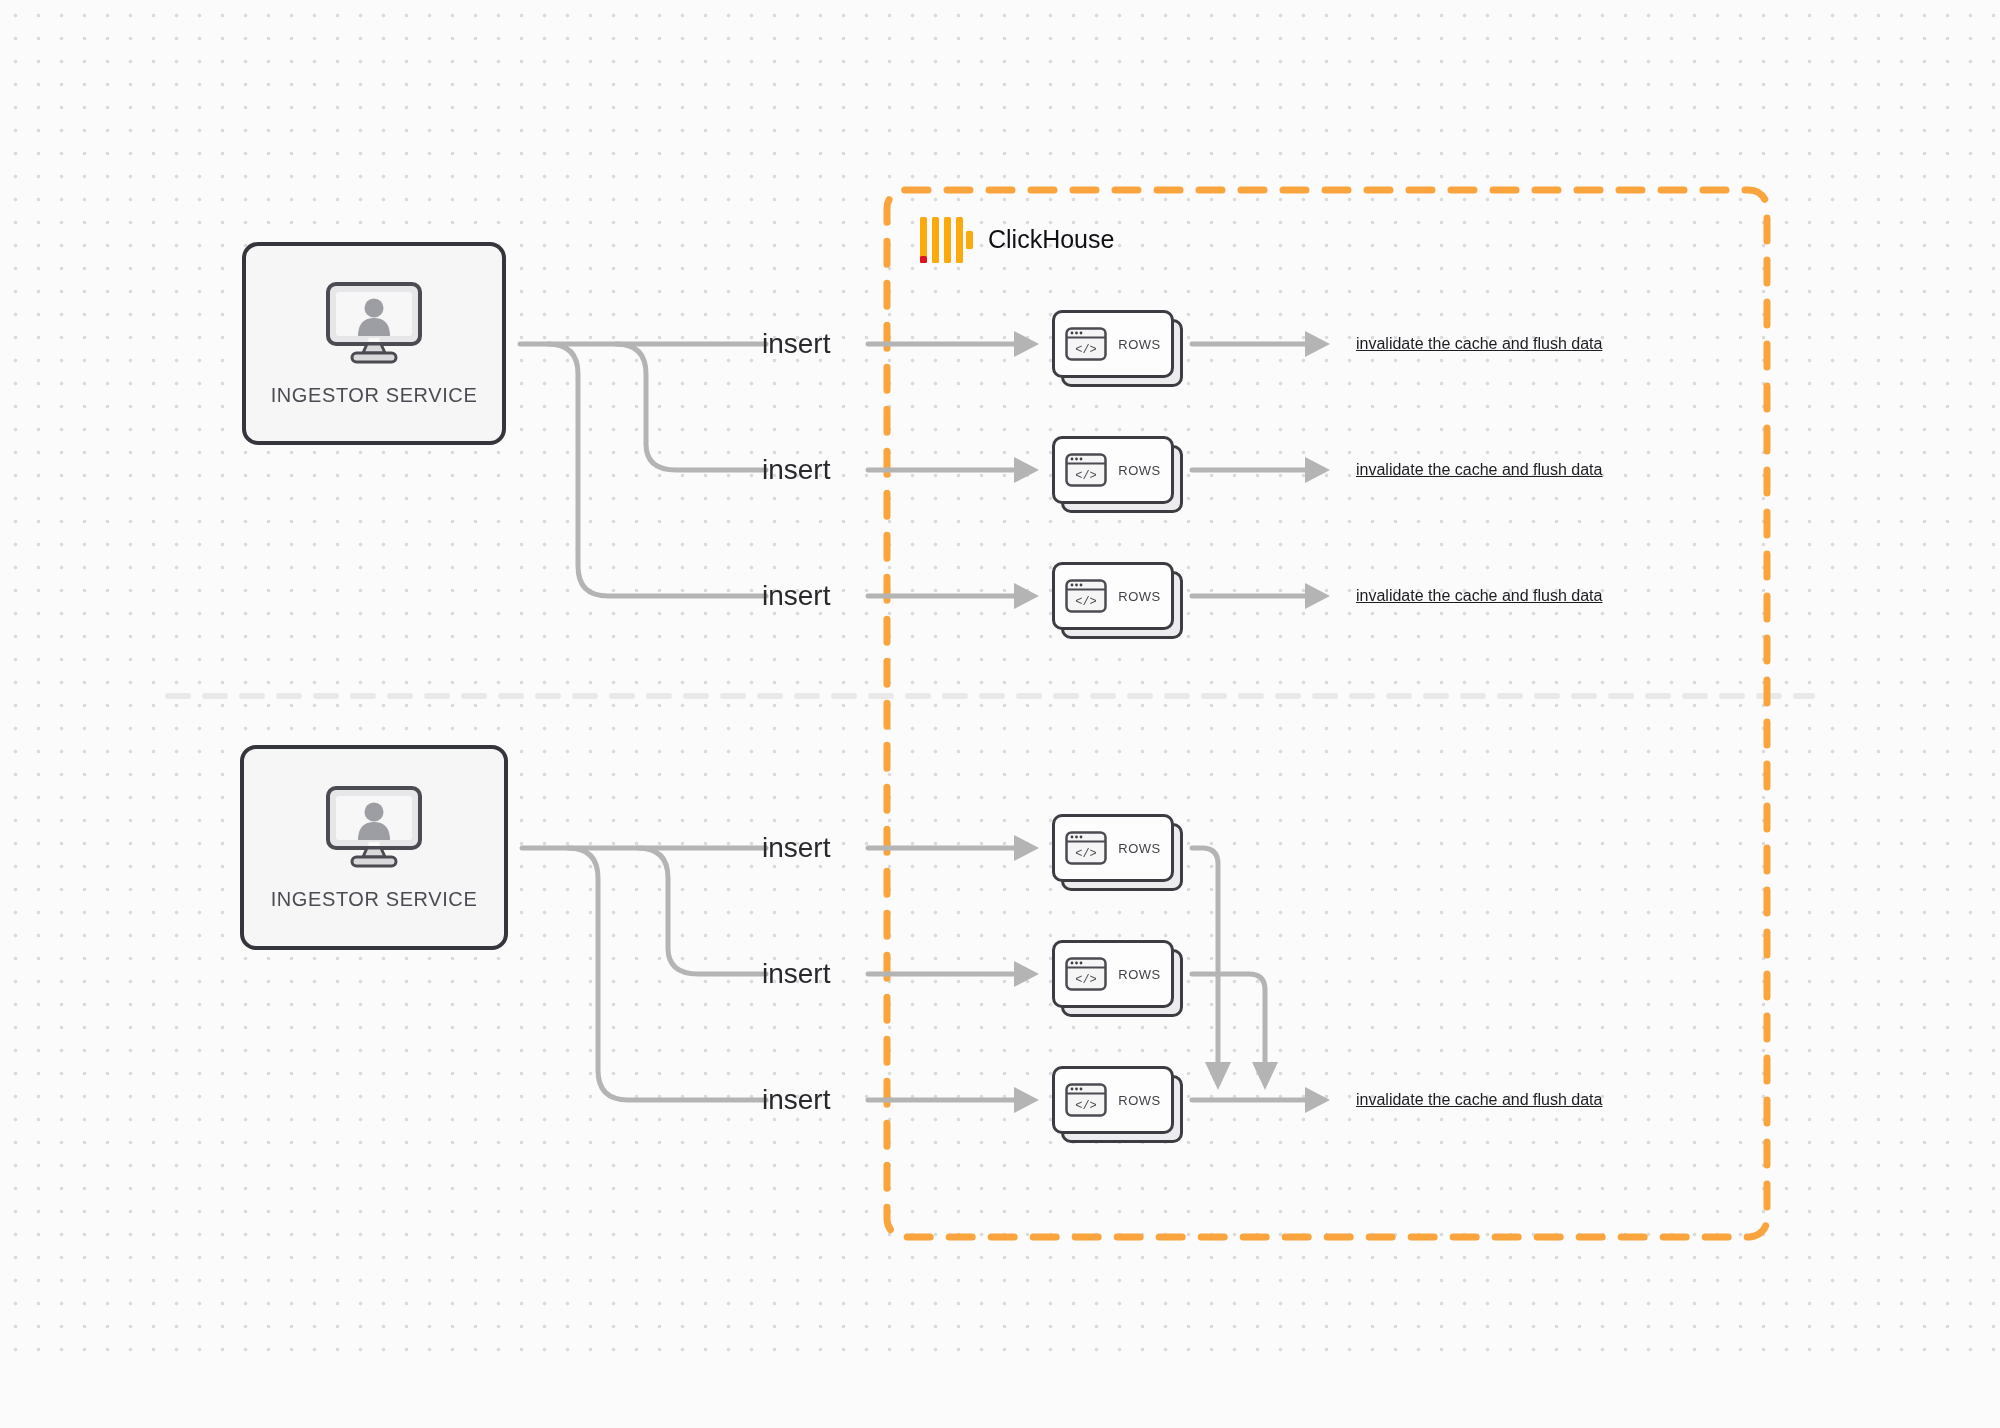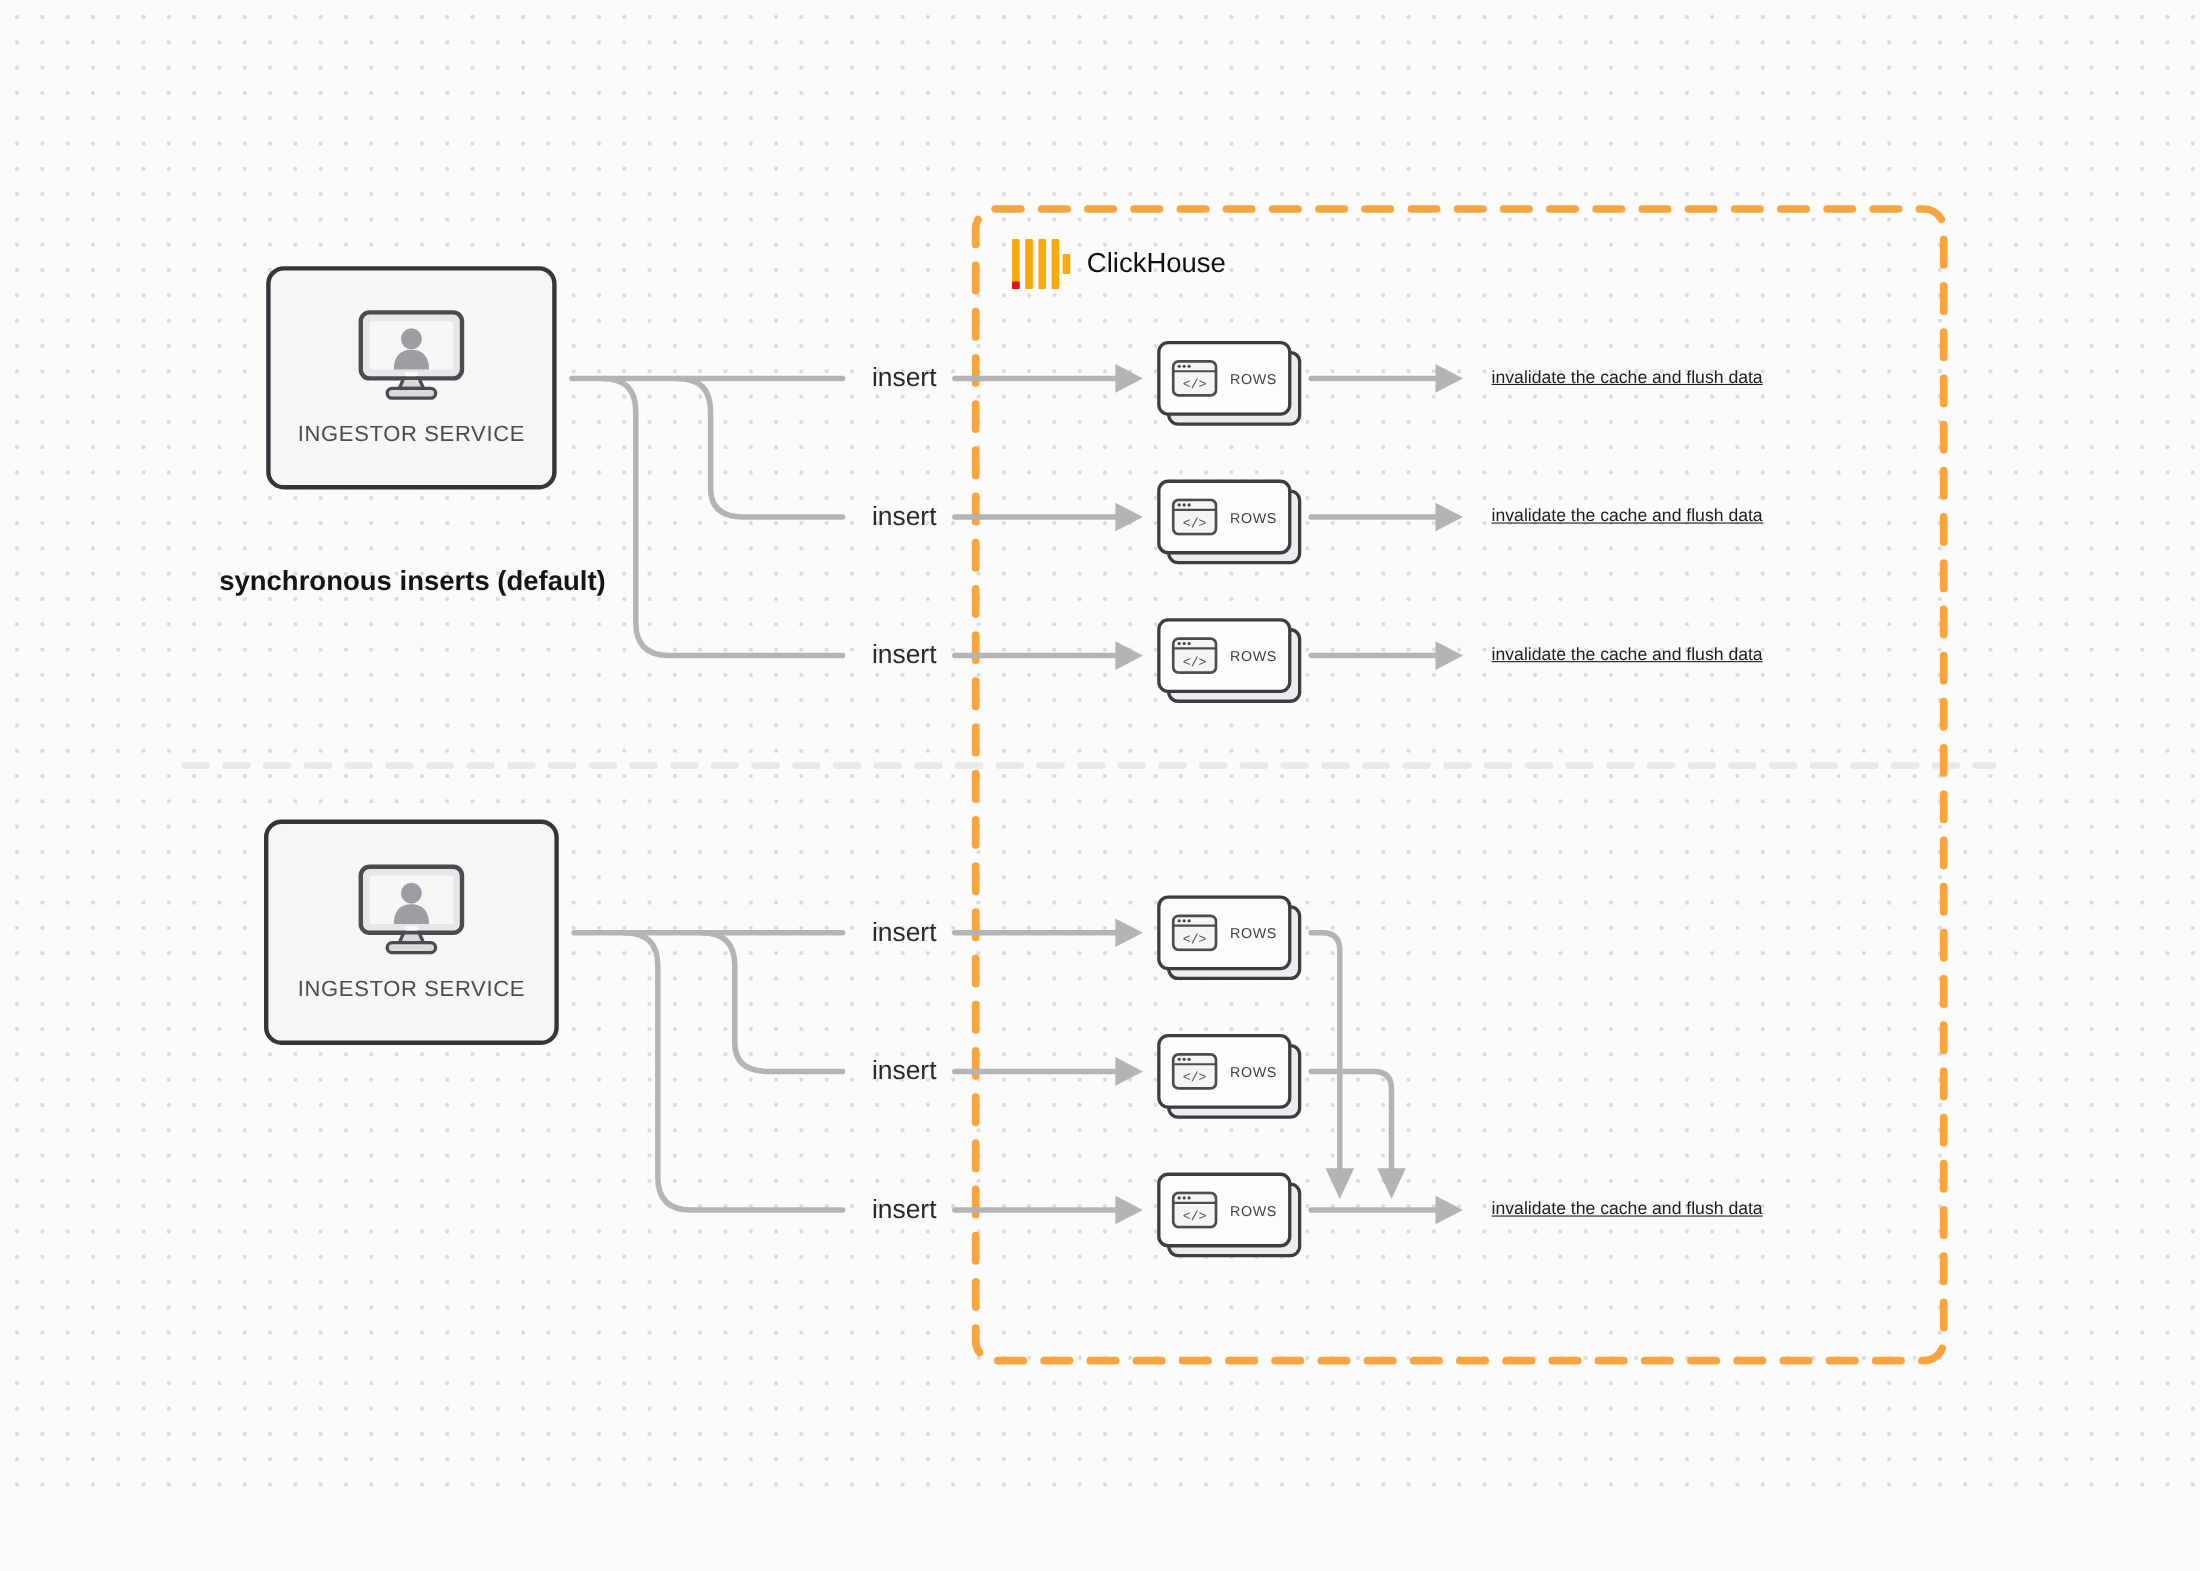--- a/index.html
+++ b/index.html
@@ -15,22 +15,22 @@
     position:absolute;box-sizing:border-box;background:#f6f6f7;
     border:4px solid #35353c;border-radius:16px;
     display:flex;flex-direction:column;align-items:center;justify-content:center;gap:16px;
   }
   .ingestor-label{font-size:20px;letter-spacing:0.6px;color:#4b4b52;text-align:center;}
   .caption{
     position:absolute;width:440px;text-align:center;
     font-size:25px;font-weight:700;color:#141417;
   }
   .flow-label{
-    position:absolute;width:120px;text-align:center;transform:translateY(-50%);
-    font-size:24px;color:#28282d;
+    position:absolute;width:120px;transform:translateY(-50%);
+    font-size:28px;color:#28282d;
   }
   .result-label{
     position:absolute;transform:translateY(-50%);
     font-size:16px;color:#1c1c21;white-space:nowrap;text-decoration:underline;
   }
   .card{position:absolute;width:132px;height:78px;}
   .card-back{
     position:absolute;left:9px;top:9px;width:122px;height:68px;box-sizing:border-box;
     background:#ececee;border:3px solid #3c3c42;border-radius:10px;
   }
@@ -127,21 +127,20 @@
       <rect x="12" y="12" width="76" height="44" rx="3" fill="#f7f7f8"></rect>
       <circle cx="50" cy="28" r="9.5" fill="#9d9da4"></circle>
       <path d="M34 56 C34 42 42 38 50 38 C58 38 66 42 66 56 Z" fill="#9d9da4"></path>
       <rect x="44" y="58" width="12" height="4" rx="2" fill="#fafafa"></rect>
       <path d="M43 64 L57 64 L61 73 L39 73 Z" fill="#d9d9dc" stroke="#4b4b52" stroke-width="3" stroke-linejoin="round"></path>
       <rect x="28" y="73" width="44" height="9" rx="4.5" fill="#d9d9dc" stroke="#4b4b52" stroke-width="3"></rect>
     </svg>
     <div class="ingestor-label">INGESTOR SERVICE</div>
   </div>
 
-  <div class="caption" style="left:155px;top:514px;">synchronous inserts (default)</div>
 
   <div class="flow-label" style="left:762px;top:344px;">insert</div>
   <div class="flow-label" style="left:762px;top:470px;">insert</div>
   <div class="flow-label" style="left:762px;top:596px;">insert</div>
   <div class="flow-label" style="left:762px;top:848px;">insert</div>
   <div class="flow-label" style="left:762px;top:974px;">insert</div>
   <div class="flow-label" style="left:762px;top:1100px;">insert</div>
 
   <div class="card" style="left:1052px;top:310px;">
     <div class="card-back"></div>

